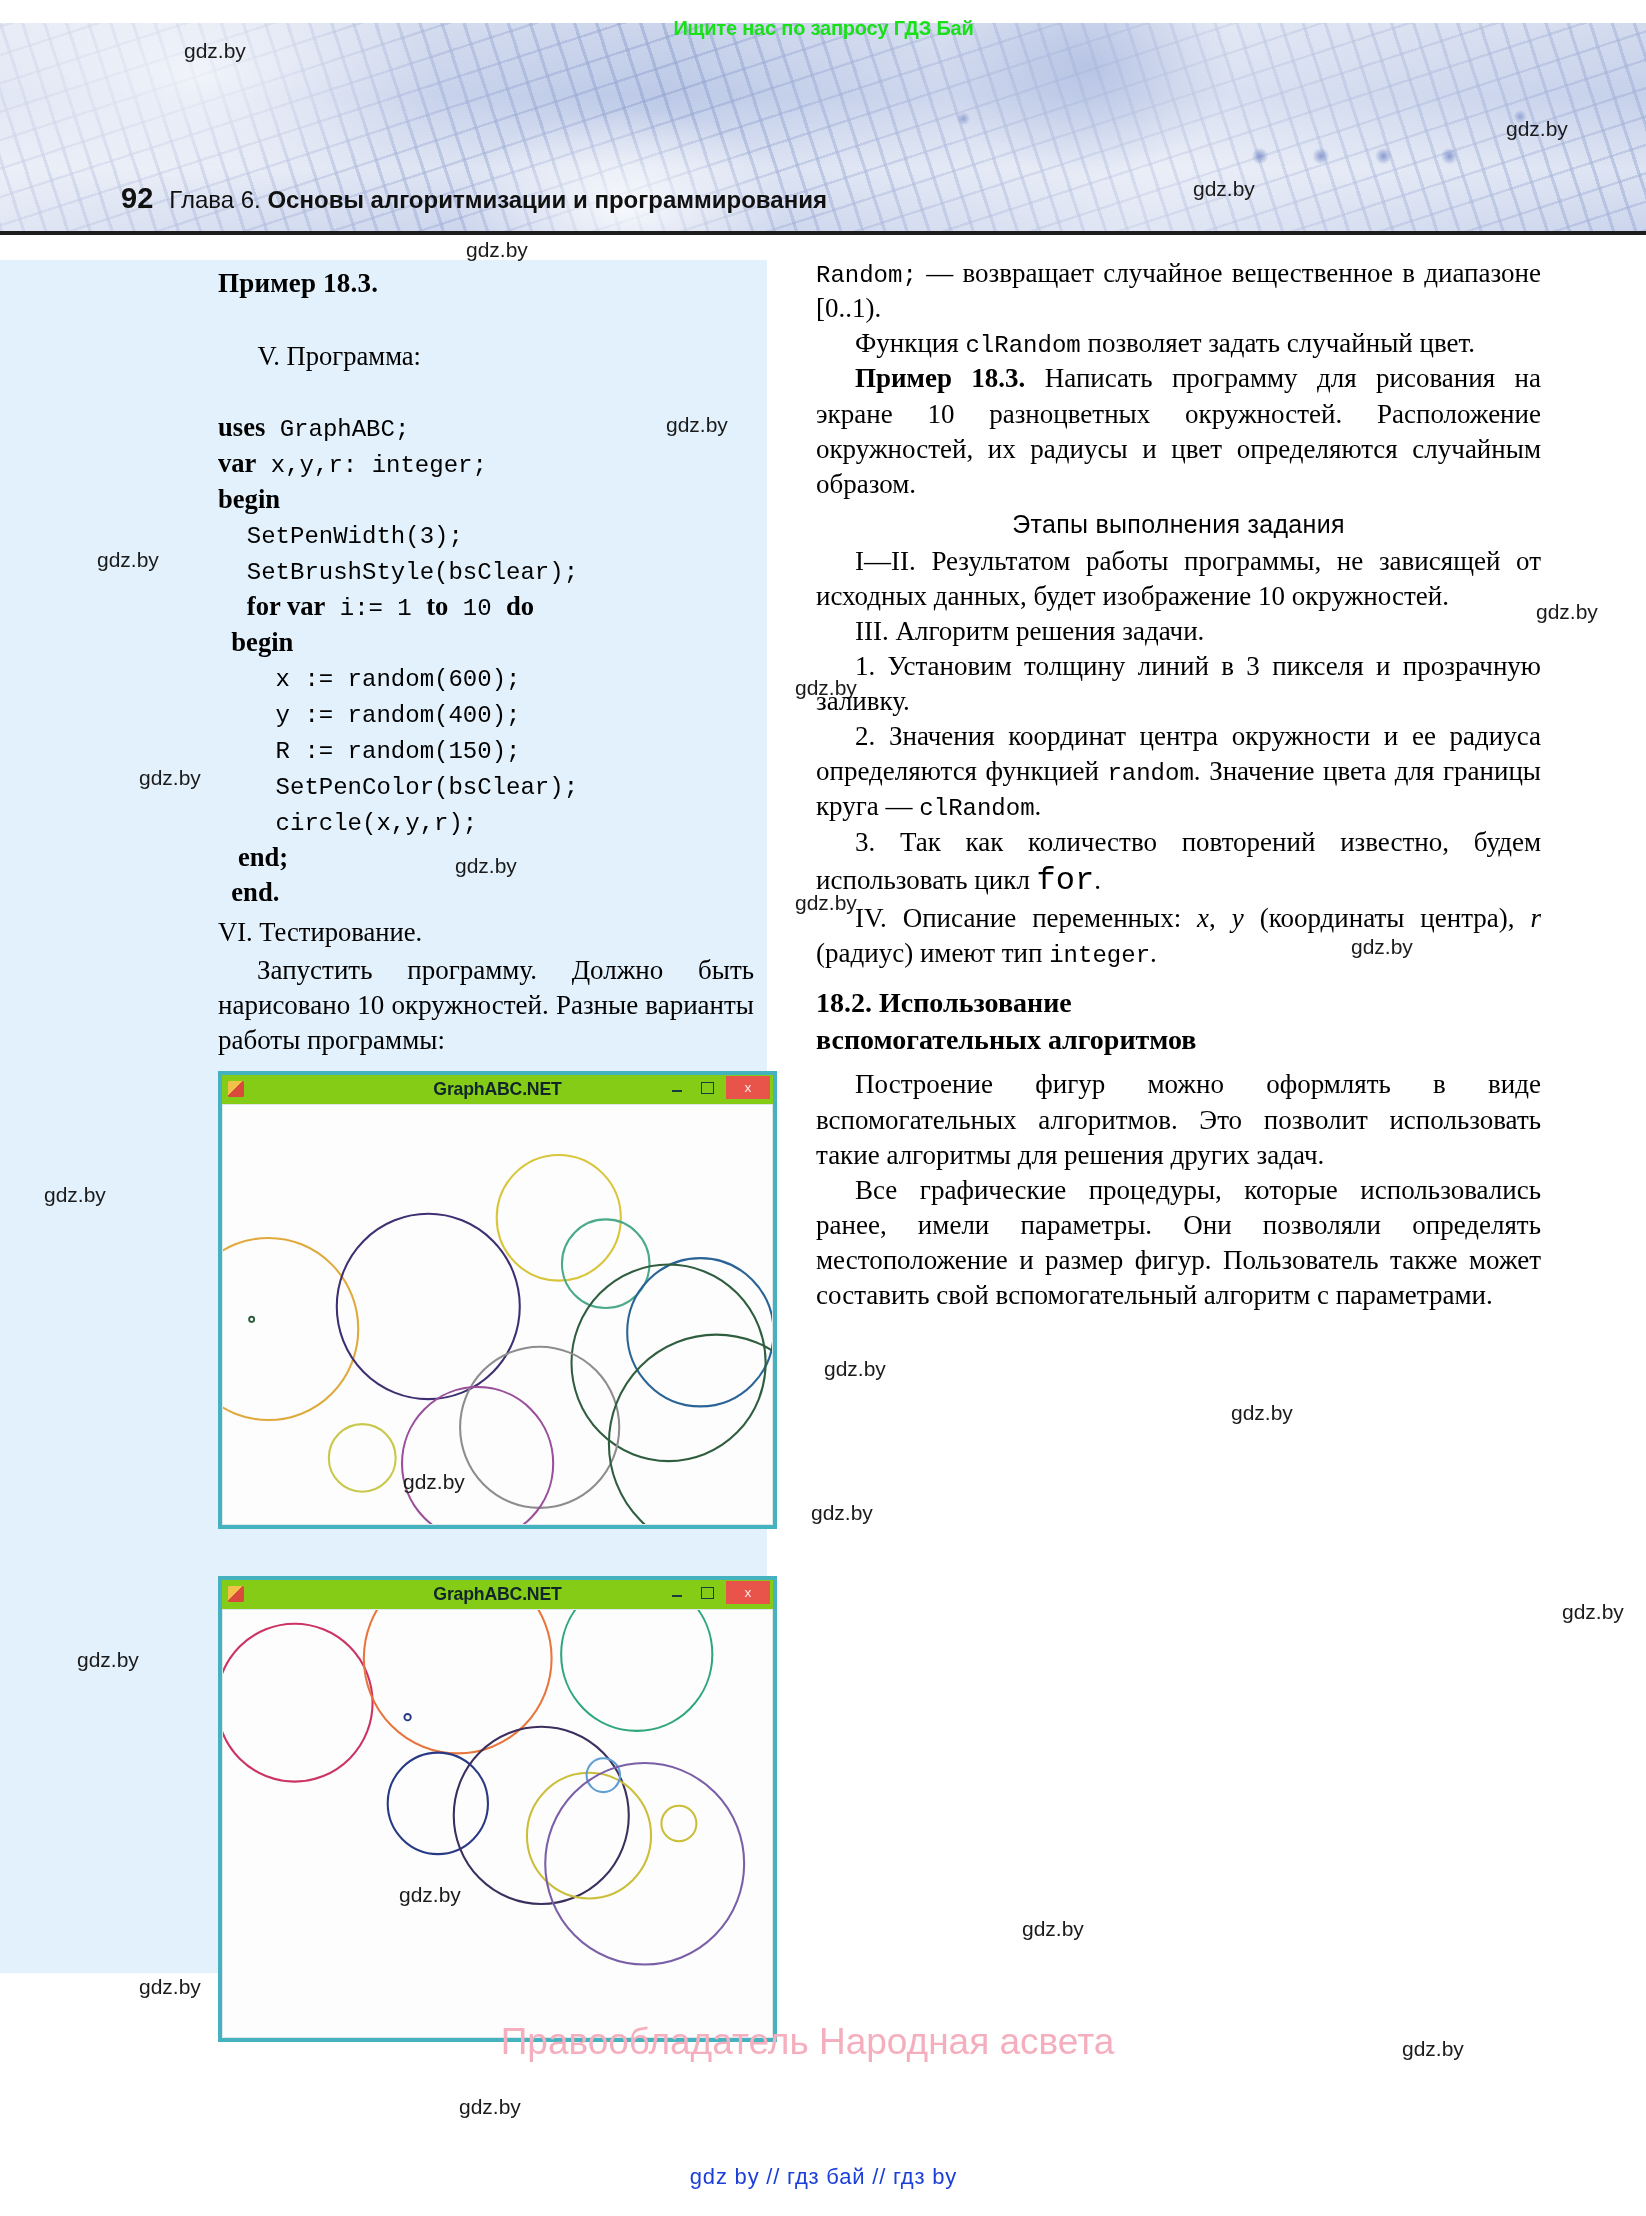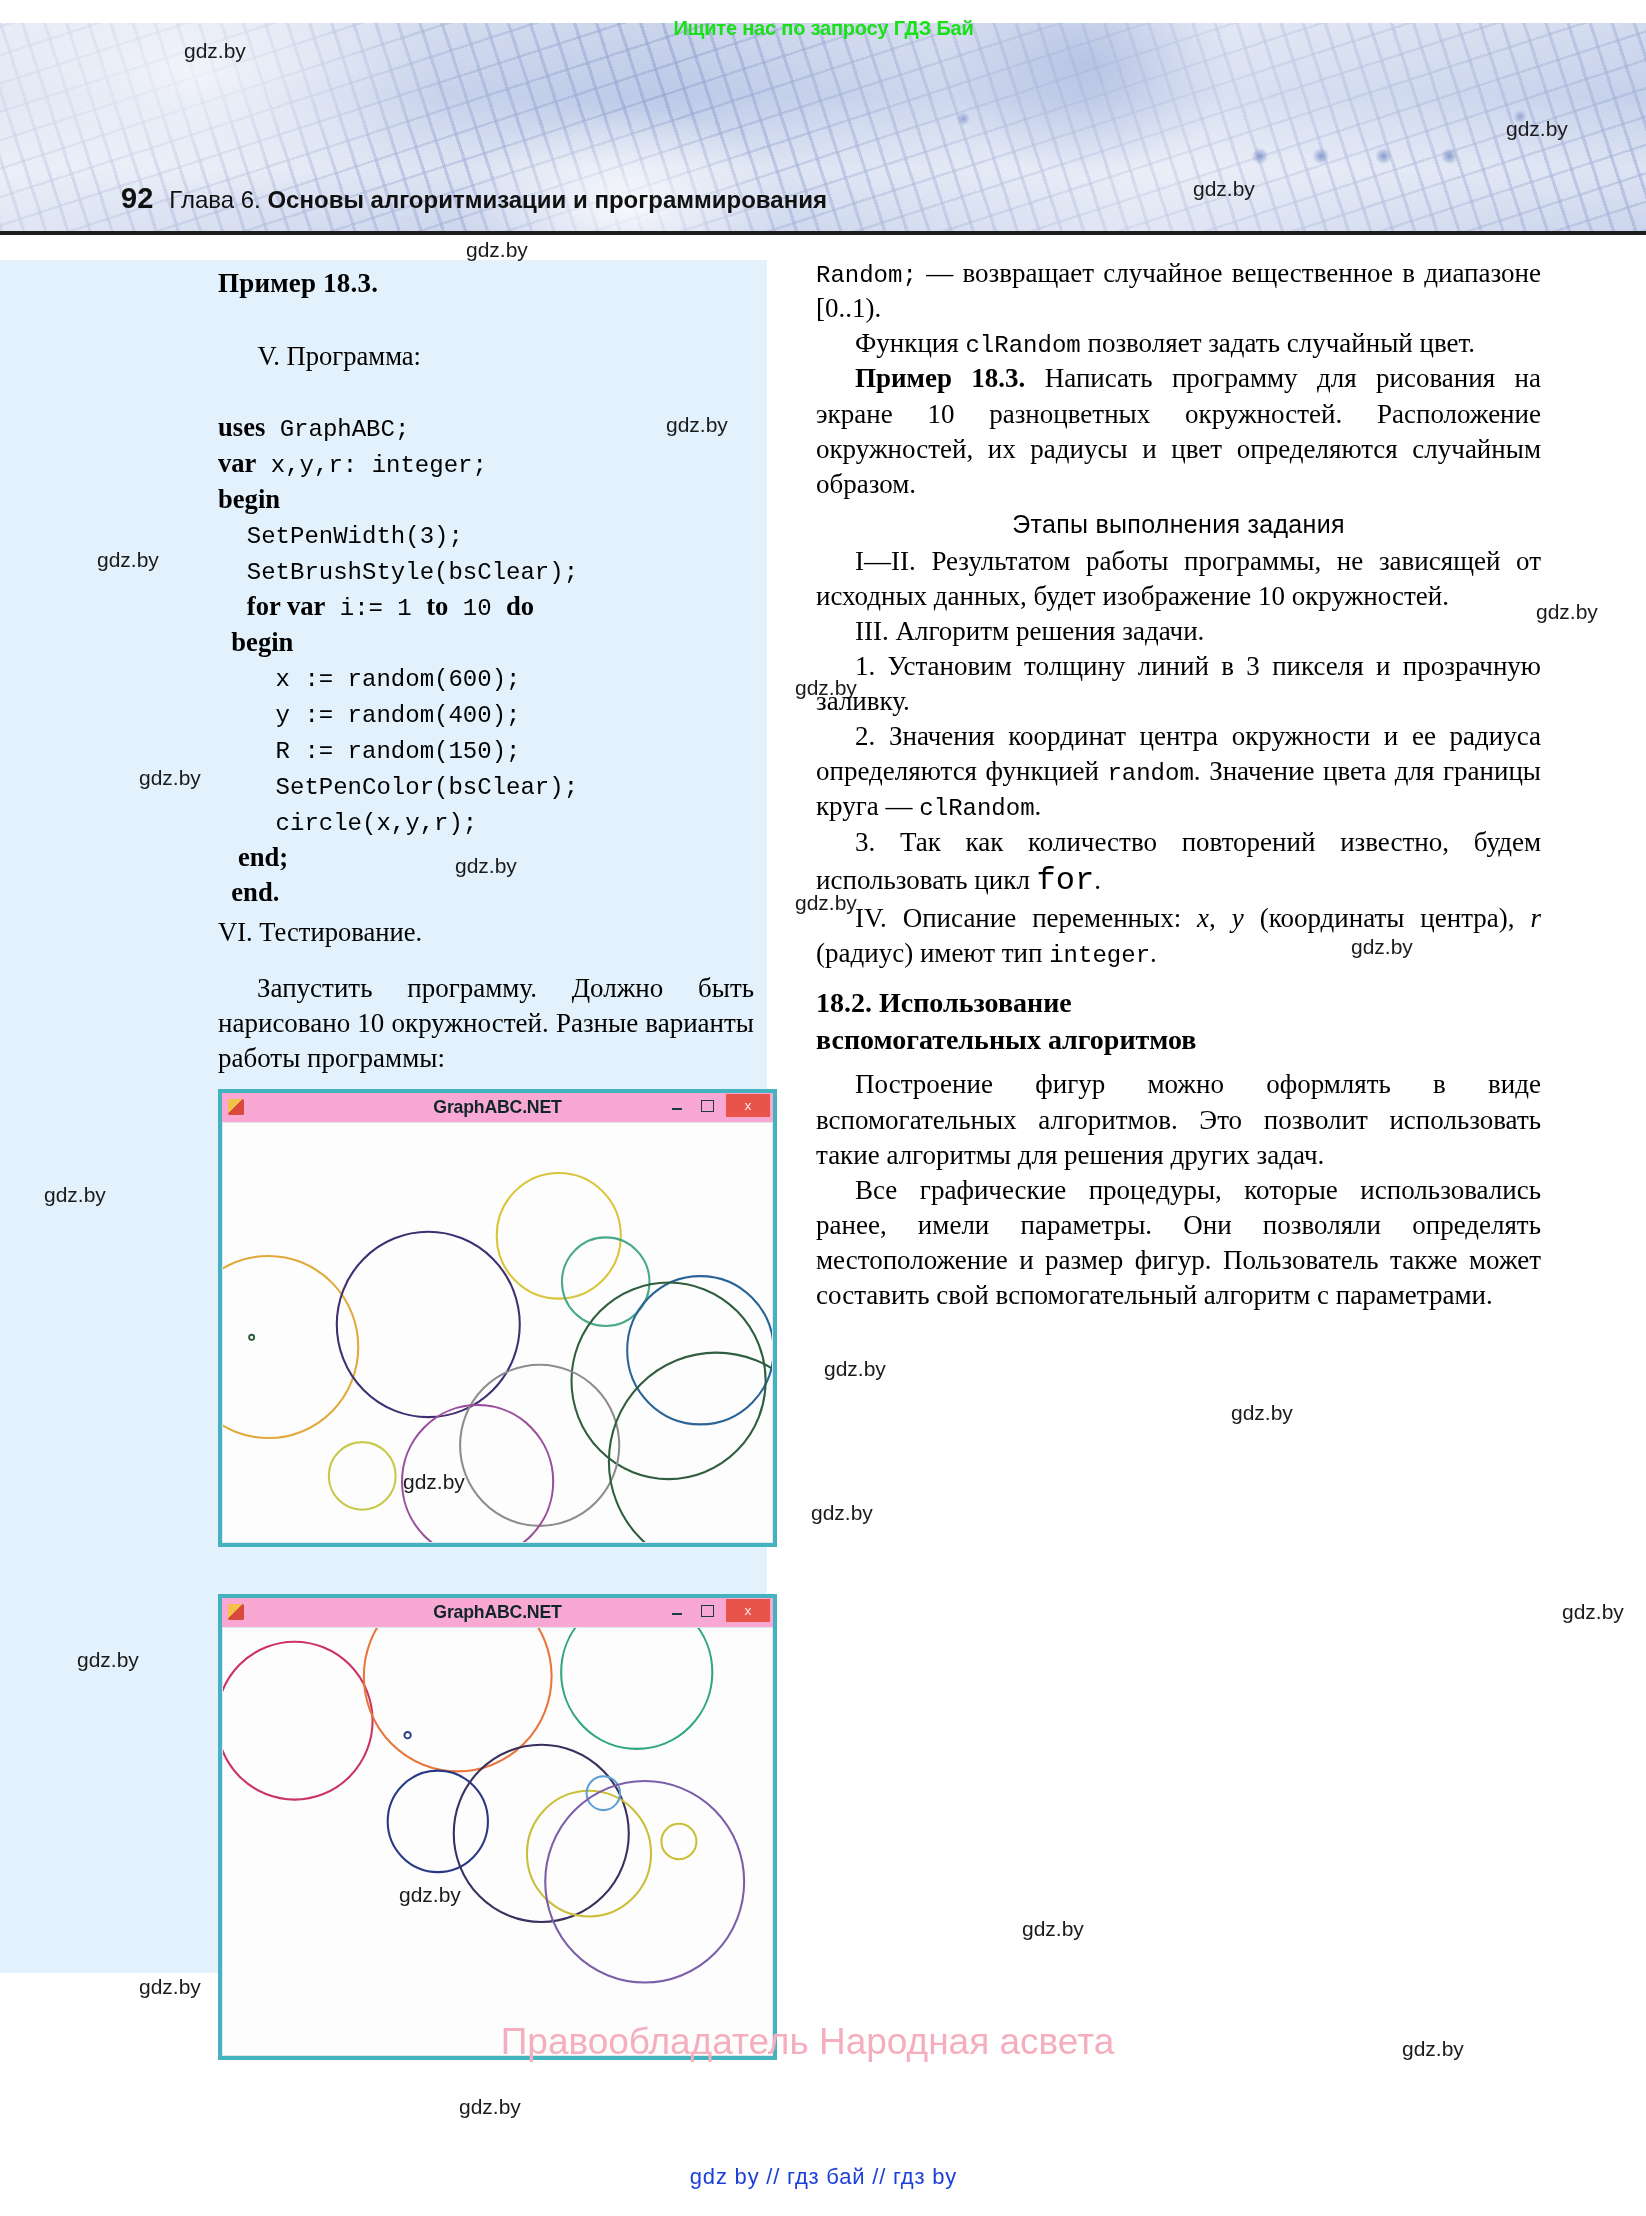--- a/index.html
+++ b/index.html
@@ -138,21 +138,21 @@
     width: 559px;
     border: 4px solid #45b3bf;
     background: #45b3bf;
     box-sizing: border-box;
     margin: 13px auto 0 auto;
   }
   .gwin-title {
     height: 29px;
     display: flex; align-items: center;
     position: relative;
-    background: #f9a8d4;
+    background: #84cc16;
   }
   .gwin-appicon {
     width: 16px; height: 16px; margin-left: 6.4px;
     background:
       linear-gradient(135deg, #f2c14a 0%, #f2c14a 45%, #d94a3d 46%, #d94a3d 100%);
     border-radius: 1.6px;
   }
   .gwin-name {
     position: absolute; left: 0; right: 0; text-align: center;
     font-family: "Liberation Sans", sans-serif;
@@ -248,21 +248,21 @@
     <div class="line"><span class="kw">  begin</span></div>
     <div class="line"><span class="mono">    x := random(600);</span></div>
     <div class="line"><span class="mono">    y := random(400);</span></div>
     <div class="line"><span class="mono">    R := random(150);</span></div>
     <div class="line"><span class="mono">    SetPenColor(bsClear);</span></div>
     <div class="line"><span class="mono">    circle(x,y,r);</span></div>
     <div class="line"><span class="kw">   end;</span></div>
     <div class="line"><span class="kw">  end.</span></div>
 
     <div class="line roman" style="margin-top:4.8px">VI. Тестирование.</div>
-    <div class="para" style="margin-top:20px">Запустить программу. Должно быть нарисовано 10 окружностей. Разные варианты работы программы:</div>
+    <div class="para" style="margin-top:2px">Запустить программу. Должно быть нарисовано 10 окружностей. Разные варианты работы программы:</div>
 
     <div class="gwin">
       <div class="gwin-title">
         <div class="gwin-appicon"></div>
         <div class="gwin-name">GraphABC.NET</div>
         <div class="gwin-btns">
           <div class="wbtn min"></div>
           <div class="wbtn max"></div>
           <div class="wbtn close">x</div>
         </div>

